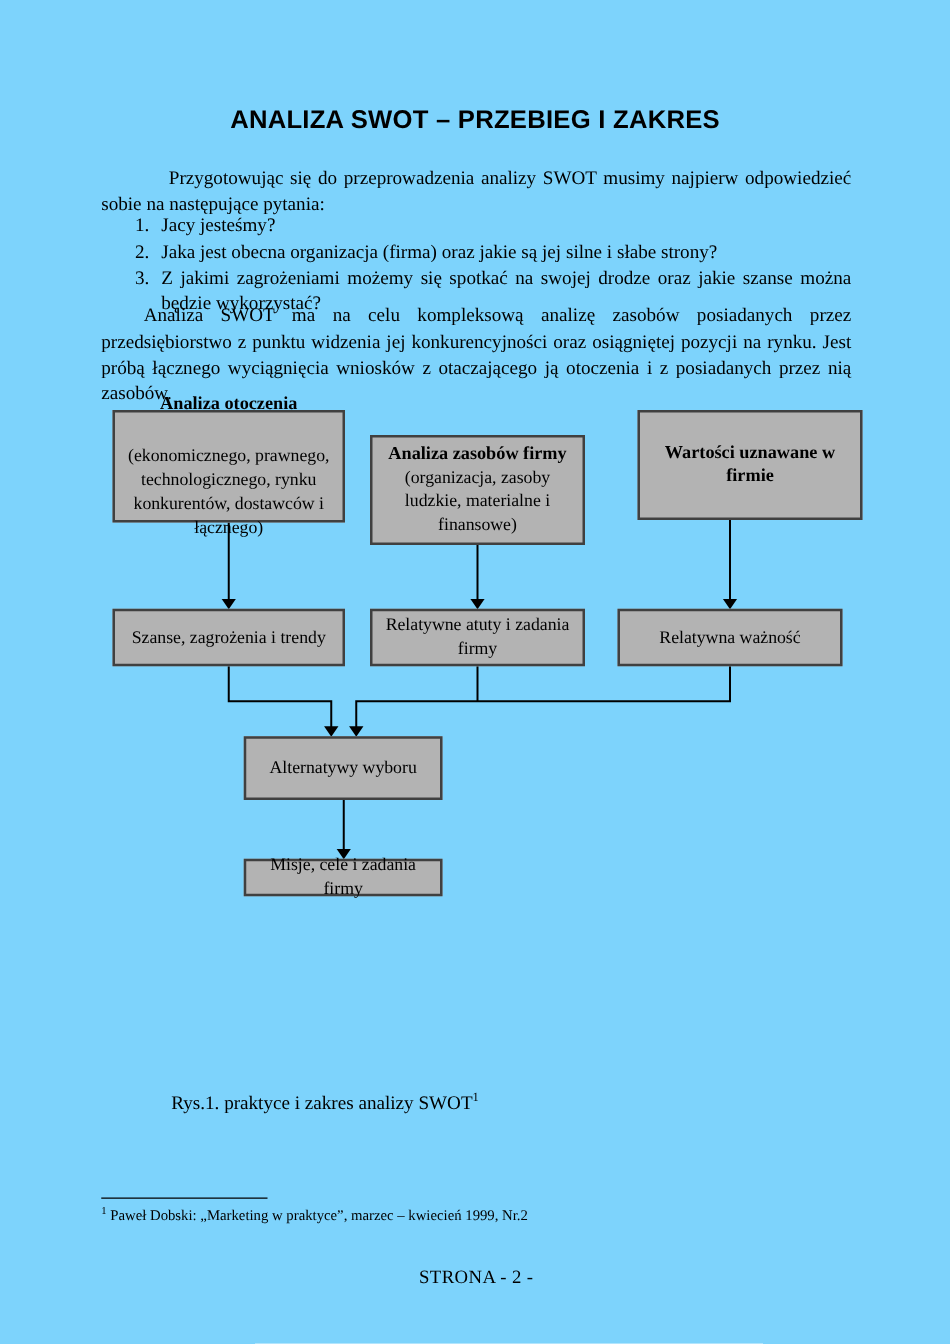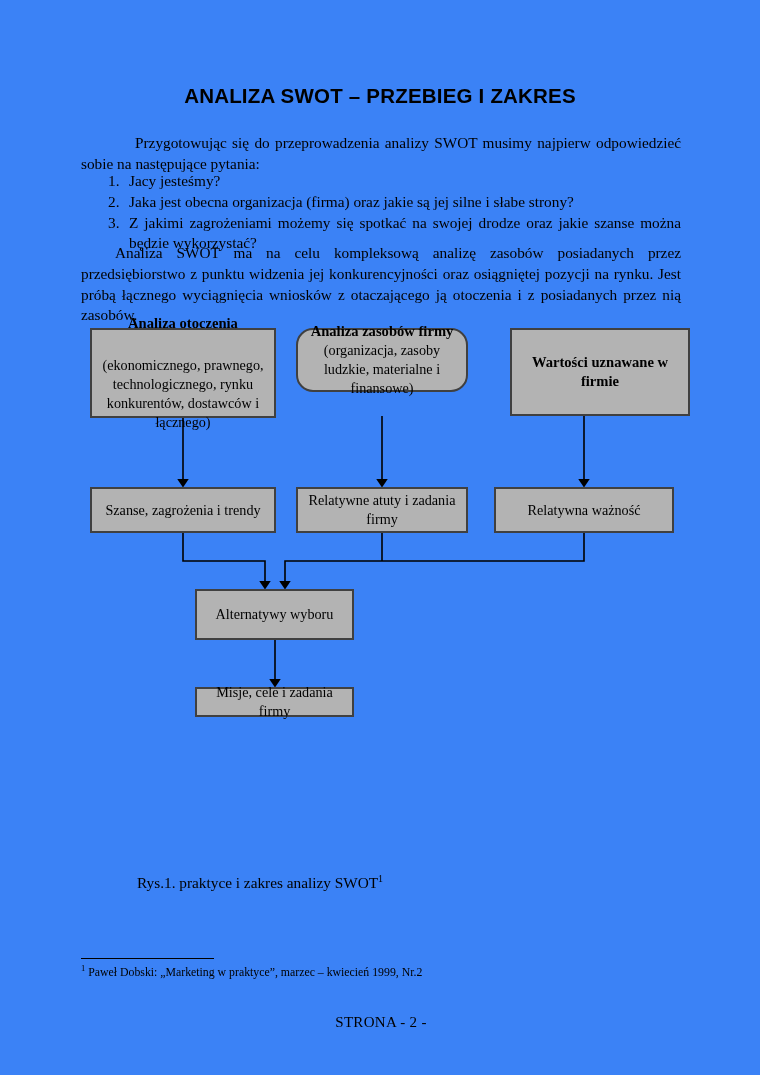--- a/index.html
+++ b/index.html
@@ -4,21 +4,21 @@
 <style>
   html, body {
     margin: 0;
     padding: 0;
     background: #ffffff;
   }
   .page {
     position: relative;
     width: 760px;
     height: 1075px;
-    background: #3b82f6;
+    background: #7dd3fc;
     overflow: hidden;
     font-family: "Liberation Serif", "DejaVu Serif", serif;
     color: #000000;
   }
 
   
   .doc-title {
     position: absolute;
     left: 80px;
     top: 84px;
@@ -102,21 +102,21 @@
     font-size: 14.6px;
     line-height: 19.5px;
   }
   .node .bd {
     font-size: 14.2px;
     line-height: 19px;
   }
 
   
   #node-otoczenia { left: 90px;  top: 328px; width: 186px; height: 90px; gap: 23px; }
-  #node-zasoby    { left: 296px; top: 328px; width: 172px; height: 64px; border-radius: 17px; }
+  #node-zasoby    { left: 296px; top: 348px; width: 172px; height: 88px; }
   #node-wartosci  { left: 510px; top: 328px; width: 180px; height: 88px; }
 
   #node-szanse     { left: 90px;  top: 487px; width: 186px; height: 46px; }
   #node-relatywne  { left: 296px; top: 487px; width: 172px; height: 46px; }
   #node-waznosc    { left: 494px; top: 487px; width: 180px; height: 46px; }
 
   #node-alternatywy { left: 195px; top: 589px; width: 159px; height: 51px; }
   #node-misje       { left: 195px; top: 687px; width: 159px; height: 30px; }
 
   

